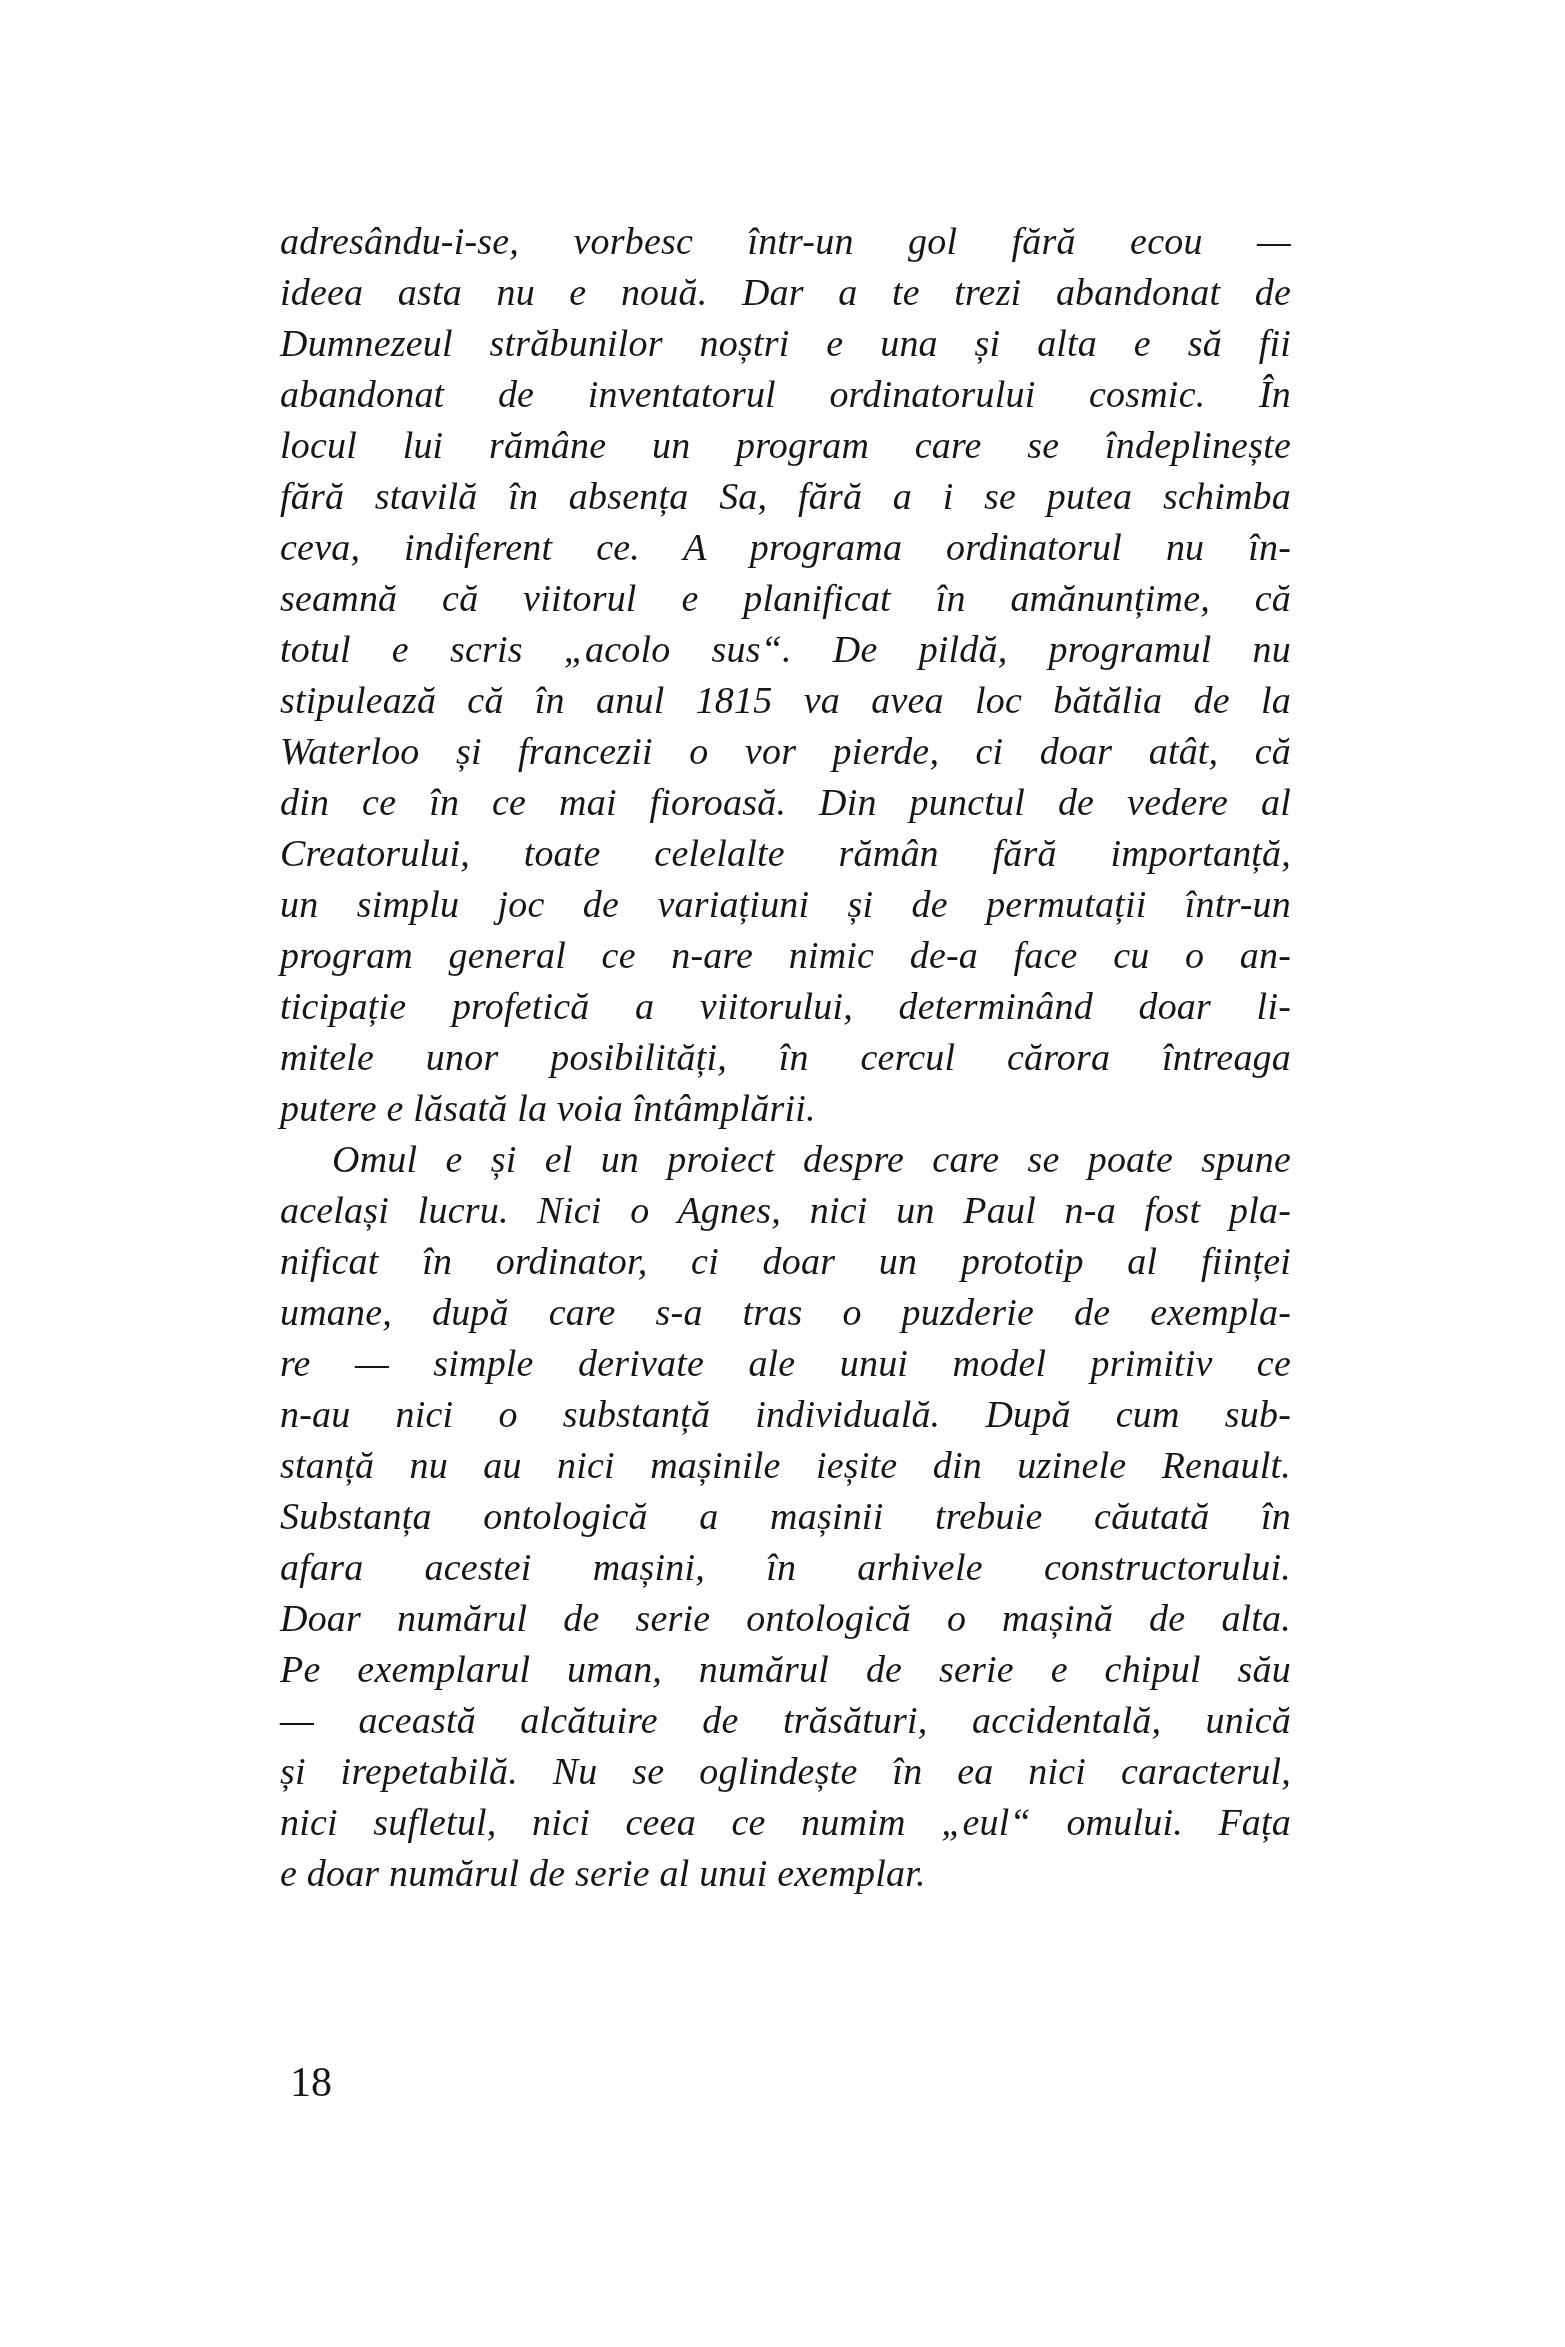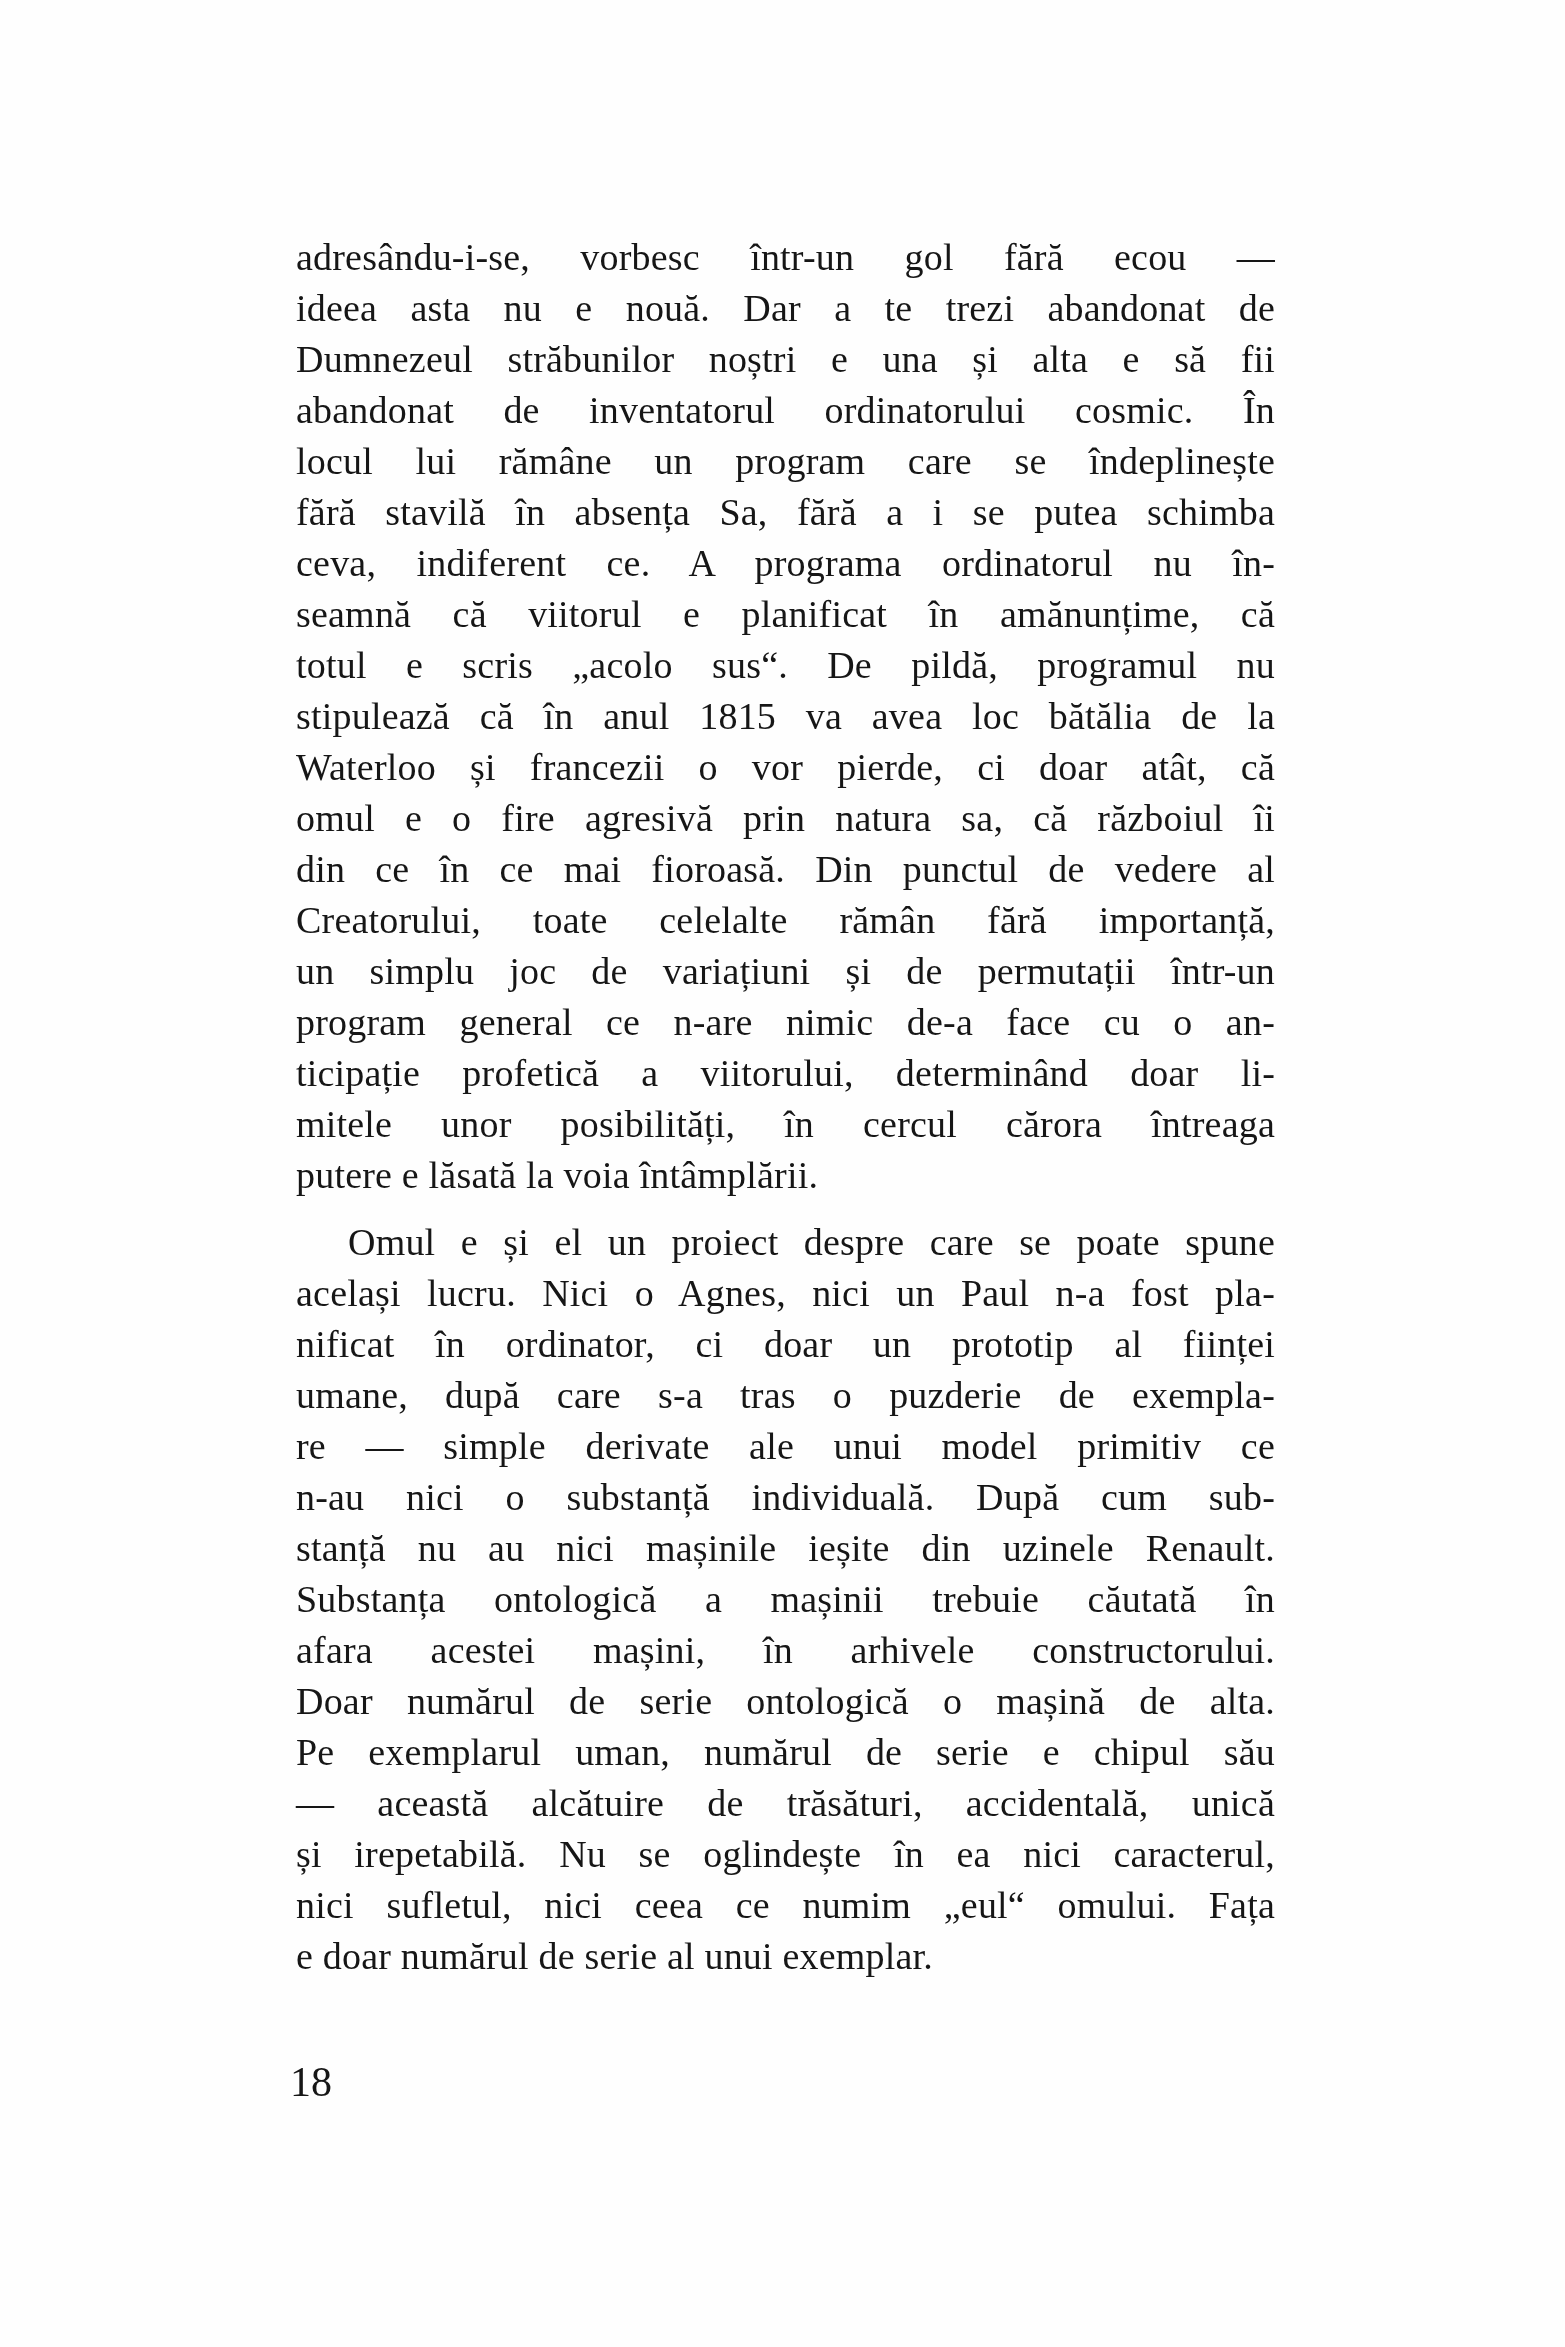--- a/index.html
+++ b/index.html
@@ -19,22 +19,23 @@
     left: 280px;
     top: 216px;
     width: 1011px;
     font-family: "Liberation Serif", "DejaVu Serif", serif;
     font-size: 38px;
     line-height: 51px;
     color: #161616;
     letter-spacing: 0.2px;
   }
   .para {
-    margin: 16px;
+    margin: 0;
     padding: 0;
+    font-style: italic;
   }
   .line {
     text-align: justify;
     text-align-last: justify;
     text-justify: inter-word;
     white-space: normal;
   }
   .line.last {
     text-align-last: left;
   }
@@ -61,21 +62,20 @@
         <div class="line">ideea asta nu e nouă. Dar a te trezi abandonat de</div>
         <div class="line">Dumnezeul străbunilor noștri e una și alta e să fii</div>
         <div class="line">abandonat de inventatorul ordinatorului cosmic. În</div>
         <div class="line">locul lui rămâne un program care se îndeplinește</div>
         <div class="line">fără stavilă în absența Sa, fără a i se putea schimba</div>
         <div class="line">ceva, indiferent ce. A programa ordinatorul nu în-</div>
         <div class="line">seamnă că viitorul e planificat în amănunțime, că</div>
         <div class="line">totul e scris „acolo sus“. De pildă, programul nu</div>
         <div class="line">stipulează că în anul 1815 va avea loc bătălia de la</div>
         <div class="line">Waterloo și francezii o vor pierde, ci doar atât, că</div>
-        <div class="line">omul e o fire agresivă prin natura sa, că războiul îi</div>
         <div class="line">din ce în ce mai fioroasă. Din punctul de vedere al</div>
         <div class="line">Creatorului, toate celelalte rămân fără importanță,</div>
         <div class="line">un simplu joc de variațiuni și de permutații într-un</div>
         <div class="line">program general ce n-are nimic de-a face cu o an-</div>
         <div class="line">ticipație profetică a viitorului, determinând doar li-</div>
         <div class="line">mitele unor posibilități, în cercul cărora întreaga</div>
         <div class="line last">putere e lăsată la voia întâmplării.</div>
       </div>
       <div class="para">
         <div class="line indent">Omul e și el un proiect despre care se poate spune</div>

